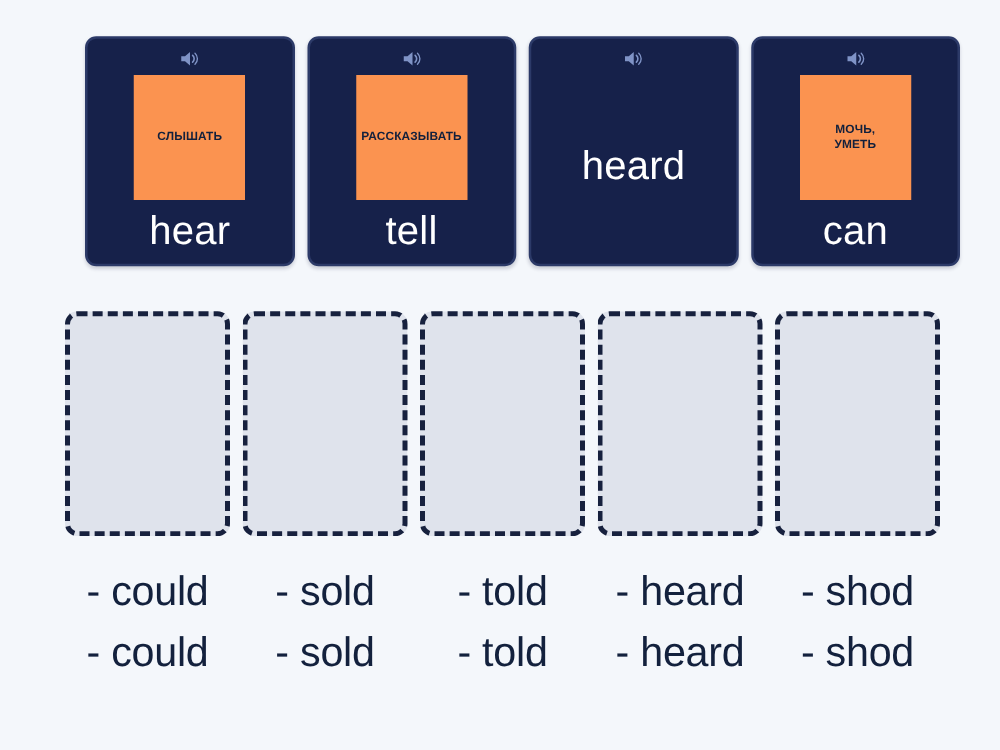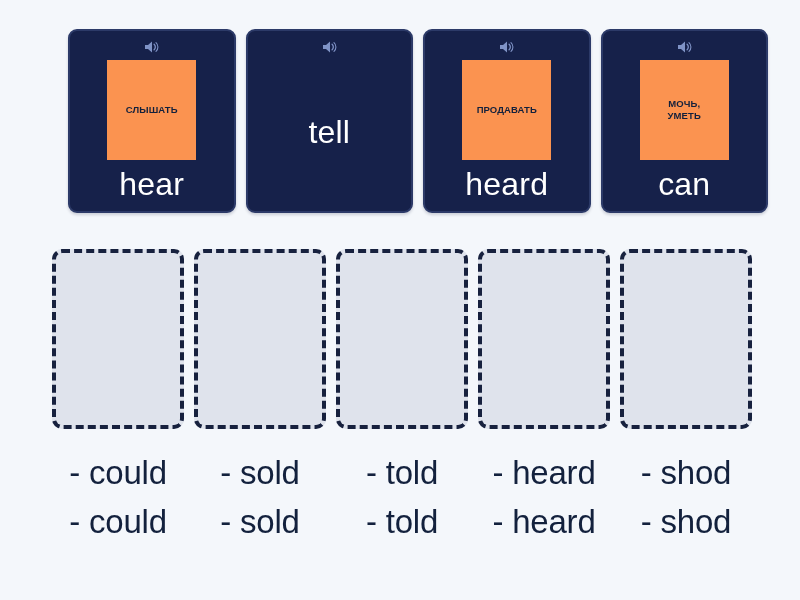--- a/index.html
+++ b/index.html
@@ -158,33 +158,33 @@
     </div>
 
     <div class="word-card">
       <div class="speaker-btn">
         <svg width="15" height="14" viewBox="0 0 15 14" aria-hidden="true">
           <path d="M1 5h3L8 1.6v10.8L4 9H1z" fill="#7f93c6"></path>
           <path d="M10.1 4.3a3.6 3.6 0 0 1 0 5.4" stroke="#7f93c6" stroke-width="1.3" fill="none" stroke-linecap="round"></path>
           <path d="M12 2.6a6 6 0 0 1 0 8.8" stroke="#7f93c6" stroke-width="1.1" fill="none" stroke-linecap="round"></path>
         </svg>
       </div>
+      <div class="img-tile">
+        <span class="img-tile-text">РАССКАЗЫВАТЬ</span>
+      </div>
       <div class="card-word">tell</div>
     </div>
 
     <div class="word-card">
       <div class="speaker-btn">
         <svg width="15" height="14" viewBox="0 0 15 14" aria-hidden="true">
           <path d="M1 5h3L8 1.6v10.8L4 9H1z" fill="#7f93c6"></path>
           <path d="M10.1 4.3a3.6 3.6 0 0 1 0 5.4" stroke="#7f93c6" stroke-width="1.3" fill="none" stroke-linecap="round"></path>
           <path d="M12 2.6a6 6 0 0 1 0 8.8" stroke="#7f93c6" stroke-width="1.1" fill="none" stroke-linecap="round"></path>
         </svg>
-      </div>
-      <div class="img-tile">
-        <span class="img-tile-text">ПРОДАВАТЬ</span>
       </div>
       <div class="card-word">heard</div>
     </div>
 
 
     <div class="word-card">
       <div class="speaker-btn">
         <svg width="15" height="14" viewBox="0 0 15 14" aria-hidden="true">
           <path d="M1 5h3L8 1.6v10.8L4 9H1z" fill="#7f93c6"></path>
           <path d="M10.1 4.3a3.6 3.6 0 0 1 0 5.4" stroke="#7f93c6" stroke-width="1.3" fill="none" stroke-linecap="round"></path>

